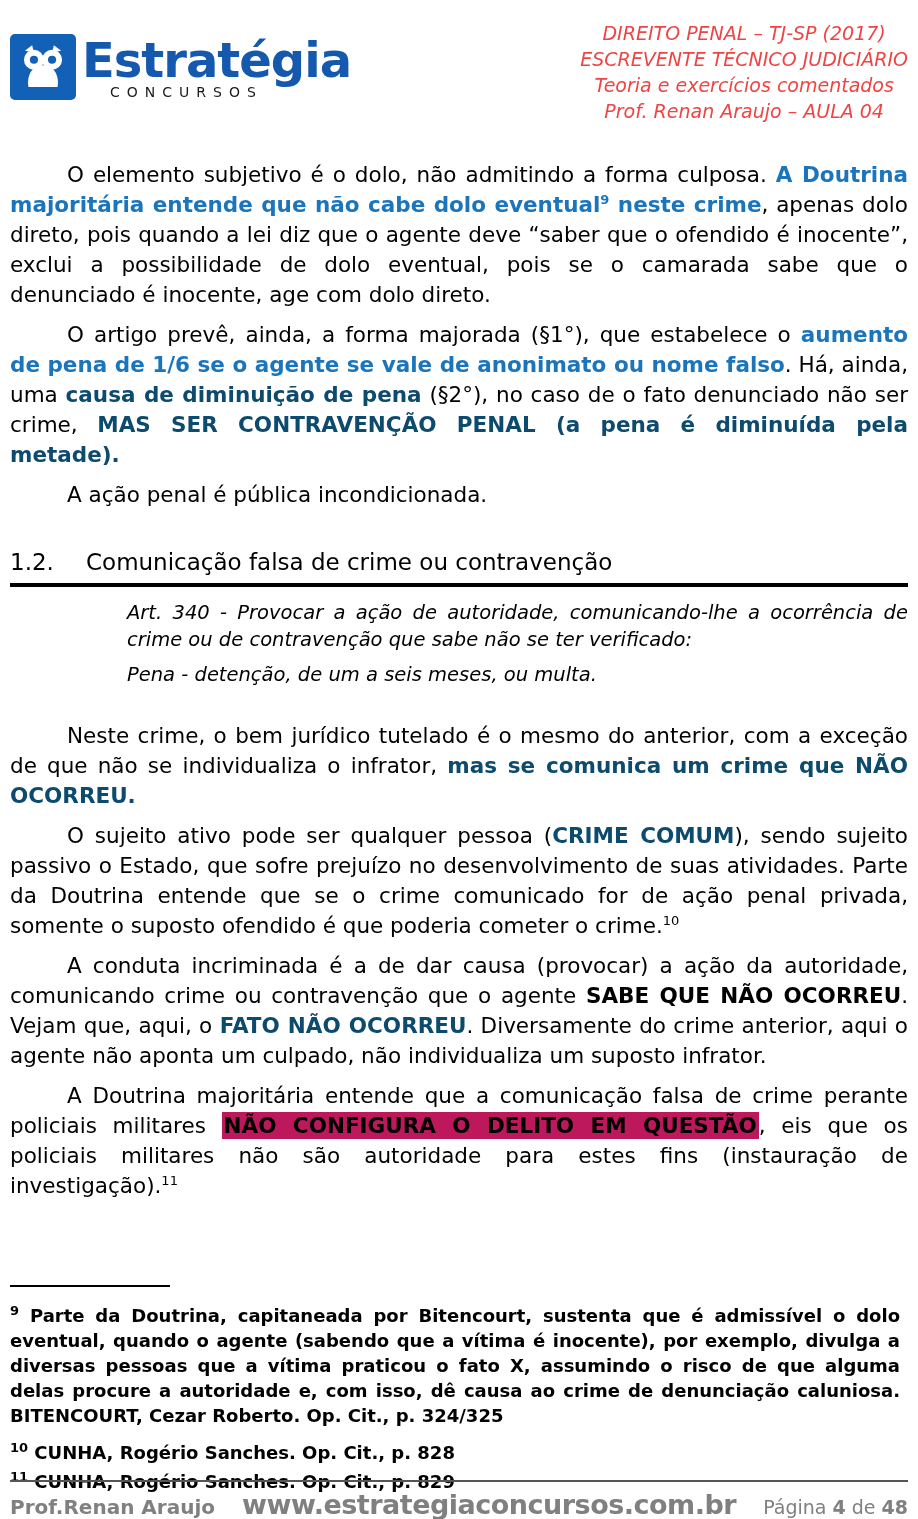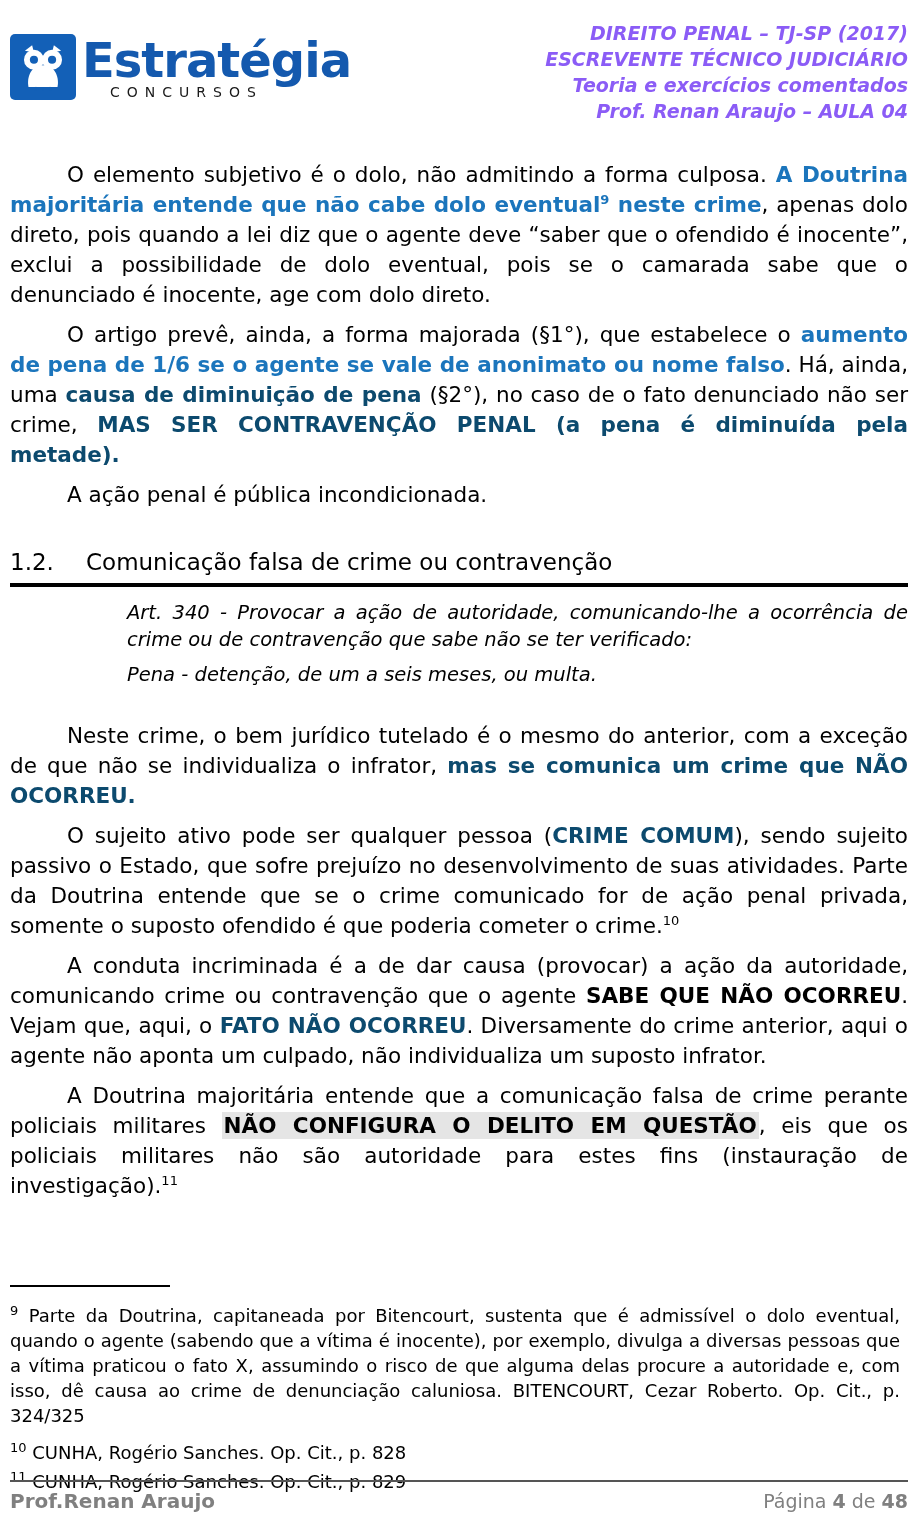--- a/index.html
+++ b/index.html
@@ -15,40 +15,40 @@
     padding:16px 10px 0 10px;
   }
   
   .header{display:flex;justify-content:space-between;align-items:flex-start;margin-bottom:36px;}
   .logo{display:flex;align-items:center;margin-top:18px;}
   .logo-box{width:66px;height:66px;background:#1360b7;border-radius:5px;flex:0 0 auto;
             display:flex;align-items:center;justify-content:center;}
   .logo-text{margin-left:6px;}
   .brand{font-size:48px;font-weight:bold;color:#1459ae;line-height:52px;letter-spacing:-1px;}
   .brand-sub{font-size:14px;letter-spacing:7px;color:#1a1a1a;margin-left:28px;margin-top:-2px;}
-  .header-right{text-align:right;color:#8b5cf6;font-weight:bold;font-style:italic;
+  .header-right{text-align:center;color:#ef4444;font-weight:normal;font-style:italic;
                 font-size:19px;line-height:26px;padding-top:4px;}
   
   .para{margin:0 0 10px 0;text-indent:57px;text-align:justify;
         font-size:21.5px;line-height:30px;}
   .h2{margin:36px 0 12px 0;font-size:23px;line-height:32px;
       border-bottom:4px solid #000;padding-bottom:5px;}
   .h2num{display:inline-block;width:76px;}
   .quote{margin:0 0 8px 117px;font-style:italic;font-size:19.5px;line-height:27px;
          text-align:justify;}
   .quote-last{margin-bottom:33px;}
   .sb{font-weight:bold;}
   .sblue{font-weight:bold;color:#1b75bc;}
   .sred{font-weight:bold;color:#0c4a6e;}
-  .shl{font-weight:bold;background:#e5e5e5;padding:1px 2px;}
+  .shl{font-weight:bold;background:#be185d;padding:1px 2px;}
   .ssup{font-size:13px;vertical-align:super;line-height:0;}
   
   .footnotes{position:absolute;top:1285px;left:10px;right:10px;}
   .fn-sep{width:160px;border-top:2px solid #000;margin:0 0 16px 0;}
-  .fn{margin:0 8px 4px 0;font-size:18px;line-height:25px;text-align:justify;}
+  .fn{margin:0 8px 4px 0;font-size:18px;line-height:25px;text-align:justify;font-weight:bold;}
   .fn-first{margin-bottom:12px;}
   
   .footer{position:absolute;left:10px;right:10px;top:1480px;height:35px;
           border-top:2px solid #555;padding-top:7px;
           display:flex;justify-content:space-between;align-items:baseline;color:#808080;}
   .footer-author{font-size:20px;font-weight:bold;}
   .footer-url{font-size:27px;font-weight:bold;letter-spacing:-0.5px;}
   .footer-page{font-size:19px;}
 </style>
 </head>
@@ -108,16 +108,17 @@
     <div class="fn-sep"></div>
     <div id="fn-list">
         <p class="fn fn-first"><span class="ssup">9</span><span> Parte da Doutrina, capitaneada por Bitencourt, sustenta que é admissível o dolo eventual, quando o agente (sabendo que a vítima é inocente), por exemplo, divulga a diversas pessoas que a vítima praticou o fato X, assumindo o risco de que alguma delas procure a autoridade e, com isso, dê causa ao crime de denunciação caluniosa. BITENCOURT, Cezar Roberto. Op. Cit., p. 324/325</span></p>
         <p class="fn"><span class="ssup">10</span><span> CUNHA, Rogério Sanches. Op. Cit., p. 828</span></p>
         <p class="fn"><span class="ssup">11</span><span> CUNHA, Rogério Sanches. Op. Cit., p. 829</span></p>
       </div>
   </div>
 
   <div class="footer">
     <div class="footer-author">Prof.Renan Araujo</div>
+    <div class="footer-url">www.estrategiaconcursos.com.br</div>
     <div class="footer-page" id="footer-page"><span>Página </span><span class="sb">4</span><span> de </span><span class="sb">48</span></div>
   </div>
 
 </div>
 
 </body></html>

